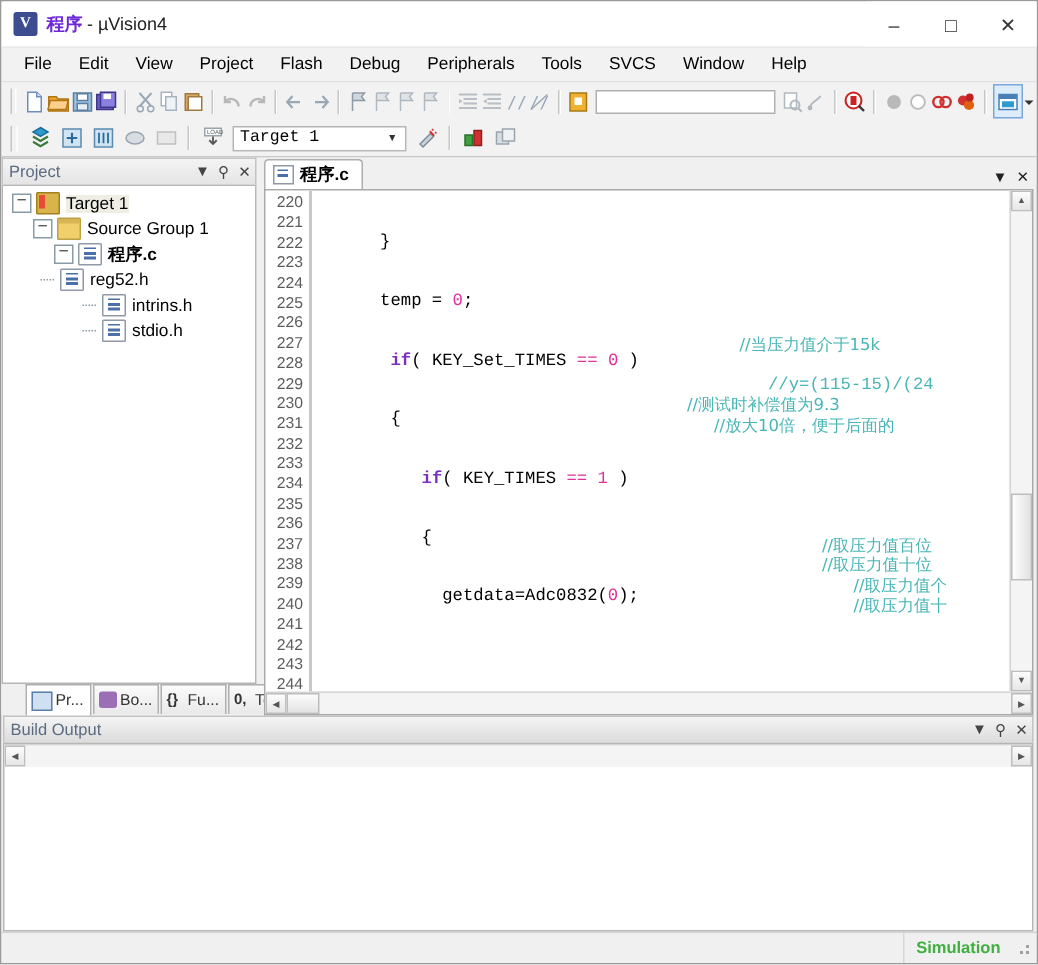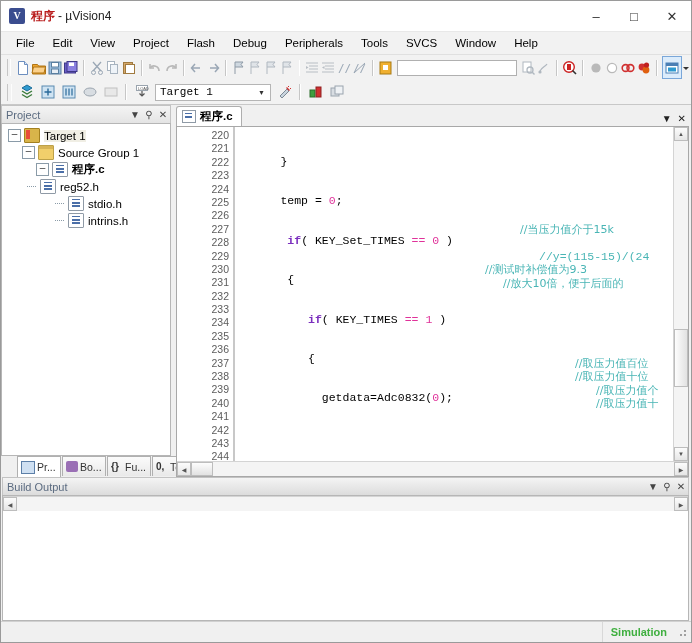--- a/index.html
+++ b/index.html
@@ -38,21 +38,21 @@
     color: #fff;
     font-size: 10px;
     font-weight: bold;
     line-height: 16px;
     text-align: center;
     position: relative;
     font-family: "Liberation Serif", serif;
   }
   .title-text {
     font-size: 12px;
-    color: #b91c1c;
+    color: #6d28d9;
     font-weight: bold;
     white-space: nowrap;
   }
   .title-suffix {
     font-size: 12px;
     color: #222;
     font-weight: normal;
     margin-left: 3px;
     white-space: nowrap;
   }
@@ -345,21 +345,20 @@
     flex: 1 1 auto;
     display: flex;
     min-height: 0;
     overflow: hidden;
   }
   .code-inner {
     flex: 1 1 auto;
     display: flex;
     overflow: hidden;
     position: relative;
-    margin-left: 27px;
   }
   .gutter {
     width: 31px;
     flex: 0 0 31px;
     background: #fff;
     border-right: 2px solid #c8c8c8;
     text-align: right;
     padding-top: 2px;
     box-sizing: border-box;
   }
@@ -846,27 +845,27 @@
 
           <div class="tnode" style="padding-left:24px;">
             <span class="dash"></span>
             <span class="ic ic-file"></span>
             <span class="tlabel">reg52.h</span>
           </div>
 
           <div class="tnode" style="padding-left:52px;">
             <span class="dash"></span>
             <span class="ic ic-file"></span>
-            <span class="tlabel">stdio.h</span>
+            <span class="tlabel">intrins.h</span>
           </div>
 
           <div class="tnode" style="padding-left:52px;">
             <span class="dash"></span>
             <span class="ic ic-file"></span>
-            <span class="tlabel">intrins.h</span>
+            <span class="tlabel">stdio.h</span>
           </div>
 
         </div>
         <div class="panel-tabs">
           <div class="ptab active">
             <span class="tic tic-proj"></span>
             <span>Pr...</span>
           </div>
           <div class="ptab">
             <span class="tic tic-book"></span>

